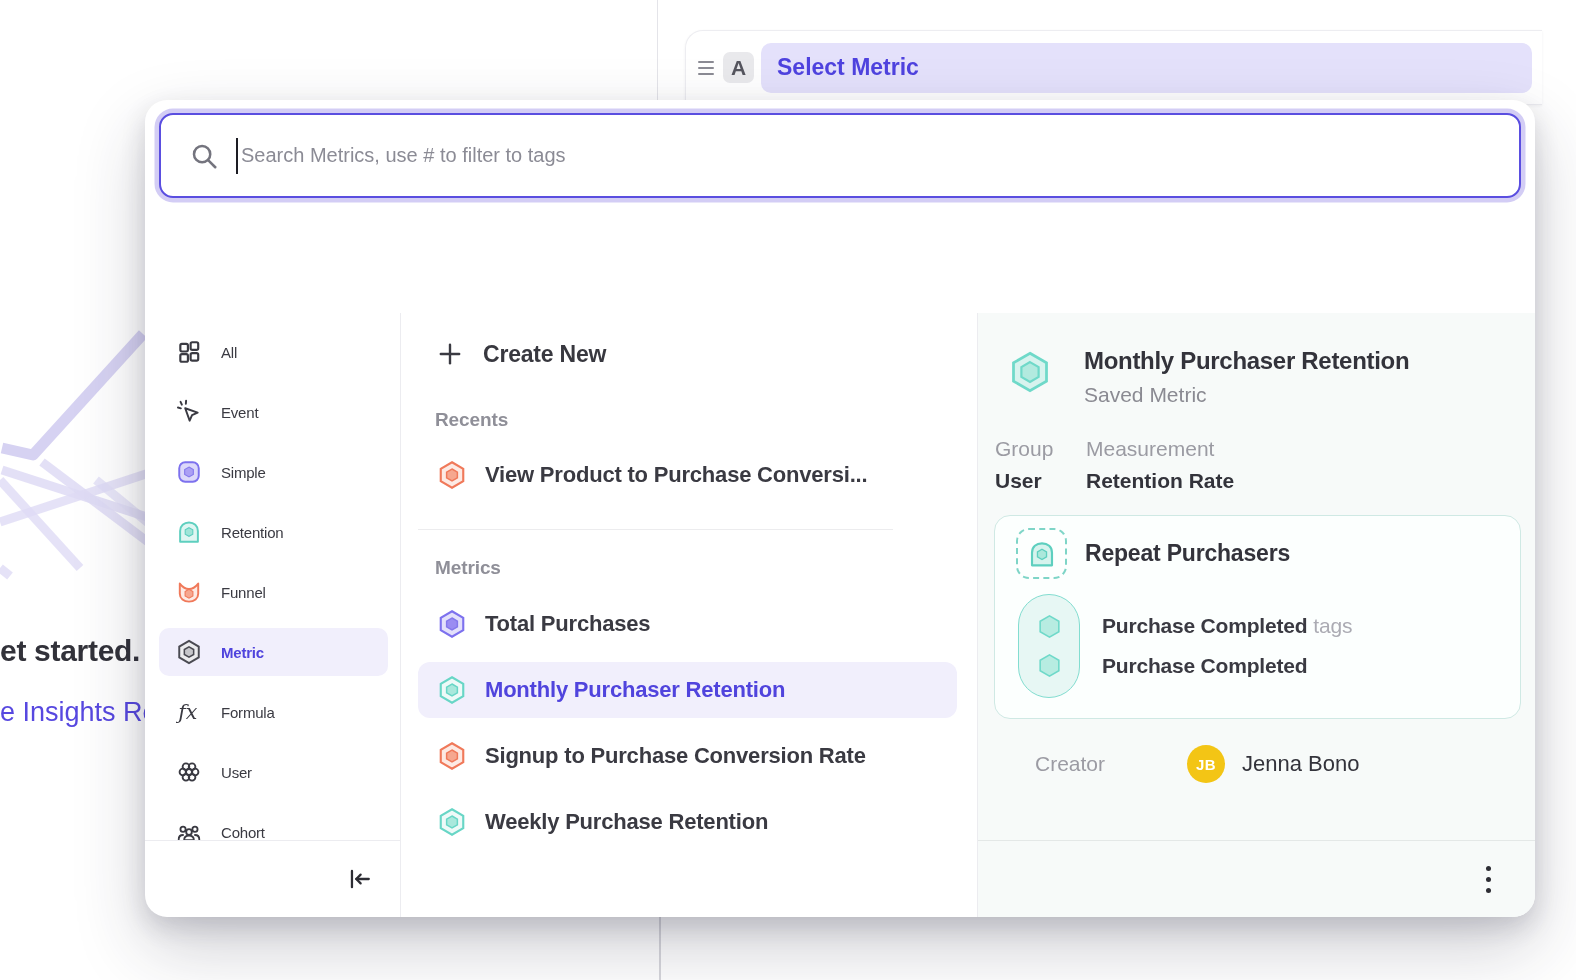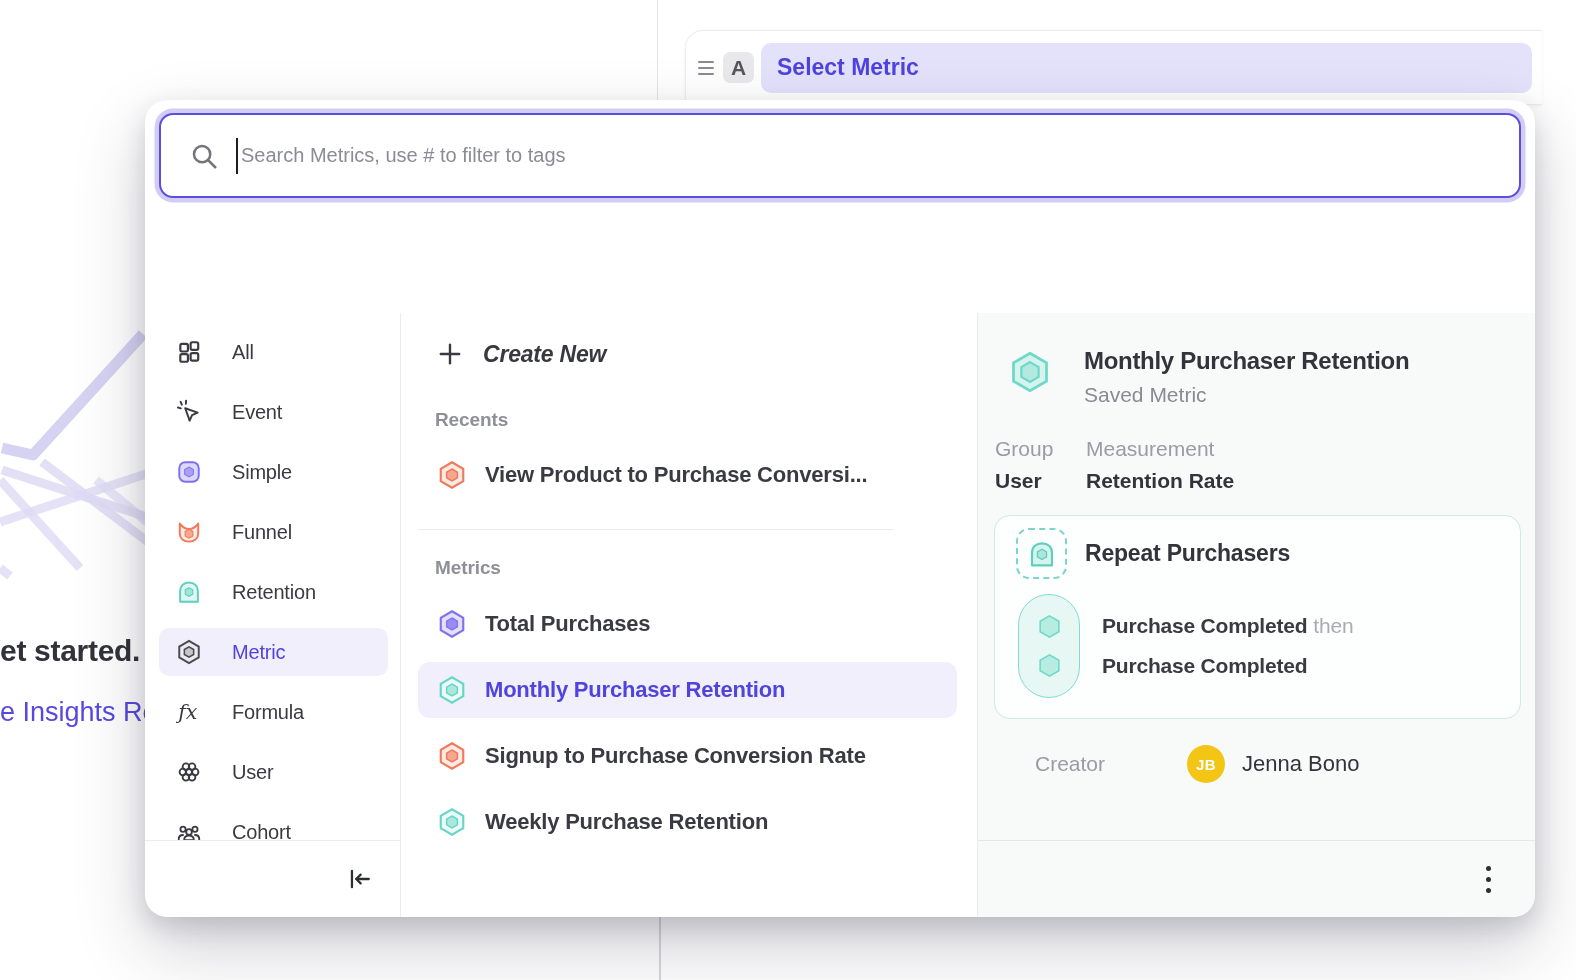--- a/index.html
+++ b/index.html
@@ -58,32 +58,32 @@
   .content { position:absolute; left:0; top:213px; right:0; bottom:0; display:flex; }
 
   
   .col-side { width:256px; flex:none; border-right:1px solid #ececf0; position:relative; padding-top:15px; }
   .side-item {
     height:48px; margin:0 12px 12px 14px; border-radius:10px;
     display:flex; align-items:center; padding-left:17px; cursor:default;
   }
   .side-item.selected { background:#f1effc; }
   .side-item .icn { width:26px; height:26px; flex:none; display:flex; align-items:center; justify-content:center; }
-  .side-item .lbl { margin-left:30px; font-size:20px; font-weight:500; color:#3a3a42; letter-spacing:-.2px; }
-  .side-item.selected .lbl { color:#5044dd; font-weight:400; }
+  .side-item .lbl { margin-left:19px; font-size:15px; font-weight:500; color:#3a3a42; letter-spacing:-.2px; }
+  .side-item.selected .lbl { color:#5044dd; font-weight:700; }
   .side-footer {
     position:absolute; left:0; right:0; bottom:0; height:77px;
     border-top:1px solid #ececf0; display:flex; align-items:center; justify-content:flex-end; padding-right:28px;
   }
 
   
   .col-list { width:577px; flex:none; border-right:1px solid #ececf0; padding-top:16px; position:relative; }
   .create-row { display:flex; align-items:center; height:50px; padding-left:36px; }
   .create-row .plus { width:26px; height:26px; margin-right:20px; }
-  .create-row .lbl { font-size:23px; font-weight:600; color:#38383f; letter-spacing:-.2px;font-style:italic; }
+  .create-row .lbl { font-size:23px; font-weight:600; color:#38383f; letter-spacing:-.2px; }
   .section-label { font-size:19px; font-weight:600; color:#8f8f98; padding-left:34px; margin-top:36px; letter-spacing:-.1px; }
   .list-row {
     height:56px; margin:10px 20px 0 17px; border-radius:12px;
     display:flex; align-items:center; padding-left:19px;
   }
   .list-row.selected { background:#f1effc; }
   .list-row .icn { width:30px; height:30px; flex:none; }
   .list-row .lbl { margin-left:18px; font-size:22px; font-weight:600; color:#3a3a42; letter-spacing:-.2px; white-space:nowrap; overflow:hidden; text-overflow:ellipsis; }
   .list-row.selected .lbl { color:#5044dd; }
   .mid-divider { height:1px; background:#ececee; margin:26px 84px 0 17px; }
@@ -227,35 +227,35 @@
             <rect x="3" y="3" width="18" height="18" rx="5.5" fill="#dcd8fa" stroke="#7d71ee" stroke-width="1.8"></rect>
             <polygon points="12,7.4 16,9.7 16,14.3 12,16.6 8,14.3 8,9.7" fill="#ab9ff4" stroke="#8478ec" stroke-width="1"></polygon>
           </svg>
         </span>
         <span class="lbl">Simple</span>
       </div>
 
       <div class="side-item">
         <span class="icn">
           <svg viewBox="0 0 24 24" width="26" height="26">
+            <path d="M3.8 21 L3.8 11 C3.8 6.2 7.4 3.2 12 3.2 C16.6 3.2 20.2 6.2 20.2 11 L20.2 21 Z" fill="#dff6f2" stroke="#5ecfbf" stroke-width="1.8" stroke-linejoin="round"></path>
+            <polygon points="12,8 15.5,10 15.5,14 12,16 8.5,14 8.5,10" fill="#9fe5d8" stroke="#5ecfbf" stroke-width="1"></polygon>
+          </svg>
+        </span>
+        <span class="lbl">Retention</span>
+      </div>
+
+      <div class="side-item">
+        <span class="icn">
+          <svg viewBox="0 0 24 24" width="26" height="26">
             <path d="M3.5 4.2 C6.5 8 9 9.3 12 9.3 C15 9.3 17.5 8 20.5 4.2 L20.5 13.5 C20.5 17.9 16.8 20.9 12 20.9 C7.2 20.9 3.5 17.9 3.5 13.5 Z" fill="#fdeae4" stroke="#f0795a" stroke-width="1.8" stroke-linejoin="round"></path>
             <polygon points="12,9.4 15.6,11.5 15.6,15.6 12,17.7 8.4,15.6 8.4,11.5" fill="#f6a78f" stroke="#f0795a" stroke-width="1"></polygon>
           </svg>
         </span>
         <span class="lbl">Funnel</span>
-      </div>
-
-      <div class="side-item">
-        <span class="icn">
-          <svg viewBox="0 0 24 24" width="26" height="26">
-            <path d="M3.8 21 L3.8 11 C3.8 6.2 7.4 3.2 12 3.2 C16.6 3.2 20.2 6.2 20.2 11 L20.2 21 Z" fill="#dff6f2" stroke="#5ecfbf" stroke-width="1.8" stroke-linejoin="round"></path>
-            <polygon points="12,8 15.5,10 15.5,14 12,16 8.5,14 8.5,10" fill="#9fe5d8" stroke="#5ecfbf" stroke-width="1"></polygon>
-          </svg>
-        </span>
-        <span class="lbl">Retention</span>
       </div>
 
       <div class="side-item selected">
         <span class="icn">
           <svg viewBox="0 0 24 24" width="26" height="26" class="hex-gray">
             <polygon class="o" points="12,1.8 21,7 21,17 12,22.2 3,17 3,7" stroke-width="1.8"></polygon>
             <polygon class="n" points="12,7.2 16.3,9.7 16.3,14.3 12,16.8 7.7,14.3 7.7,9.7" stroke-width="1.4"></polygon>
           </svg>
         </span>
         <span class="lbl">Metric</span>
@@ -407,21 +407,21 @@
           <div class="capsule">
             <svg viewBox="0 0 24 24" width="27" height="27">
               <polygon points="12,2.5 20.3,7.3 20.3,16.7 12,21.5 3.7,16.7 3.7,7.3" fill="#b7ece1" stroke="#6fd9c9" stroke-width="1.4"></polygon>
             </svg>
             <svg viewBox="0 0 24 24" width="27" height="27">
               <polygon points="12,2.5 20.3,7.3 20.3,16.7 12,21.5 3.7,16.7 3.7,7.3" fill="#b7ece1" stroke="#6fd9c9" stroke-width="1.4"></polygon>
             </svg>
           </div>
           <div class="steps">
             <div class="step-line">
-              <span>Purchase Completed</span><span class="then-word">then</span>
+              <span>Purchase Completed</span><span class="then-word">tags</span>
             </div>
             <div class="step-line">
               <span>Purchase Completed</span>
             </div>
           </div>
         </div>
       </div>
 
       <div class="creator-row">
         <span class="creator-label">Creator</span>

